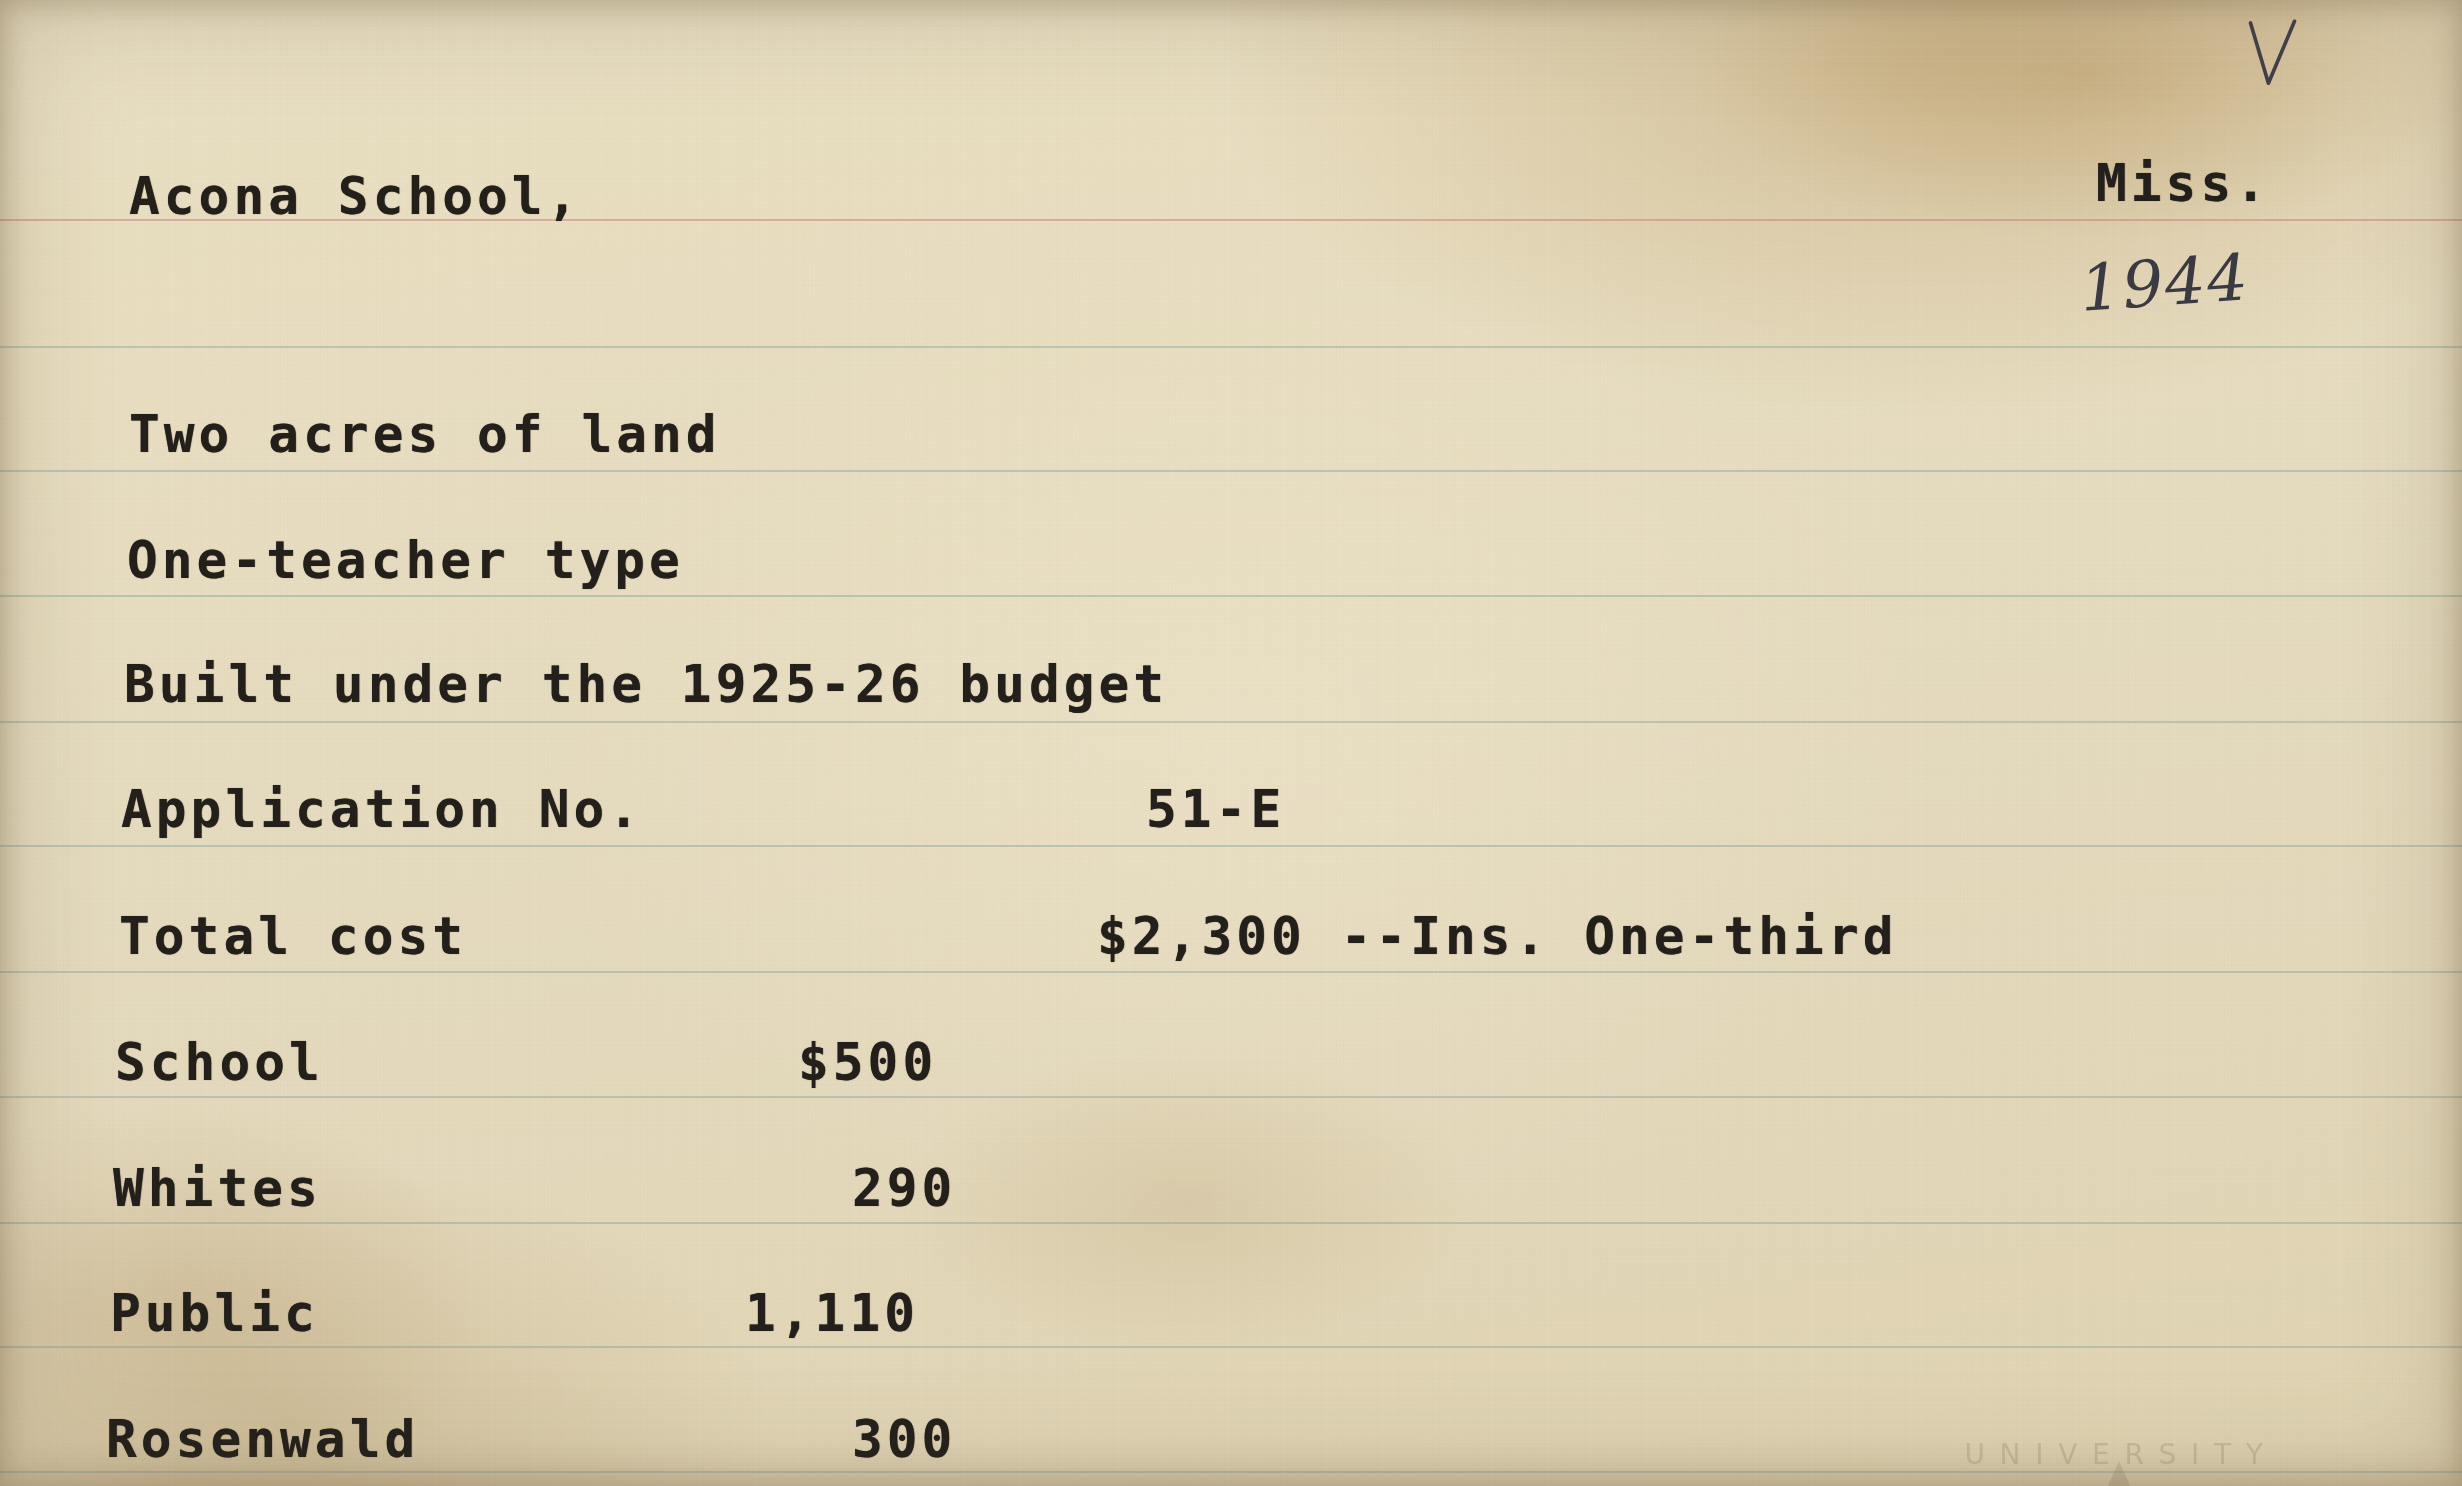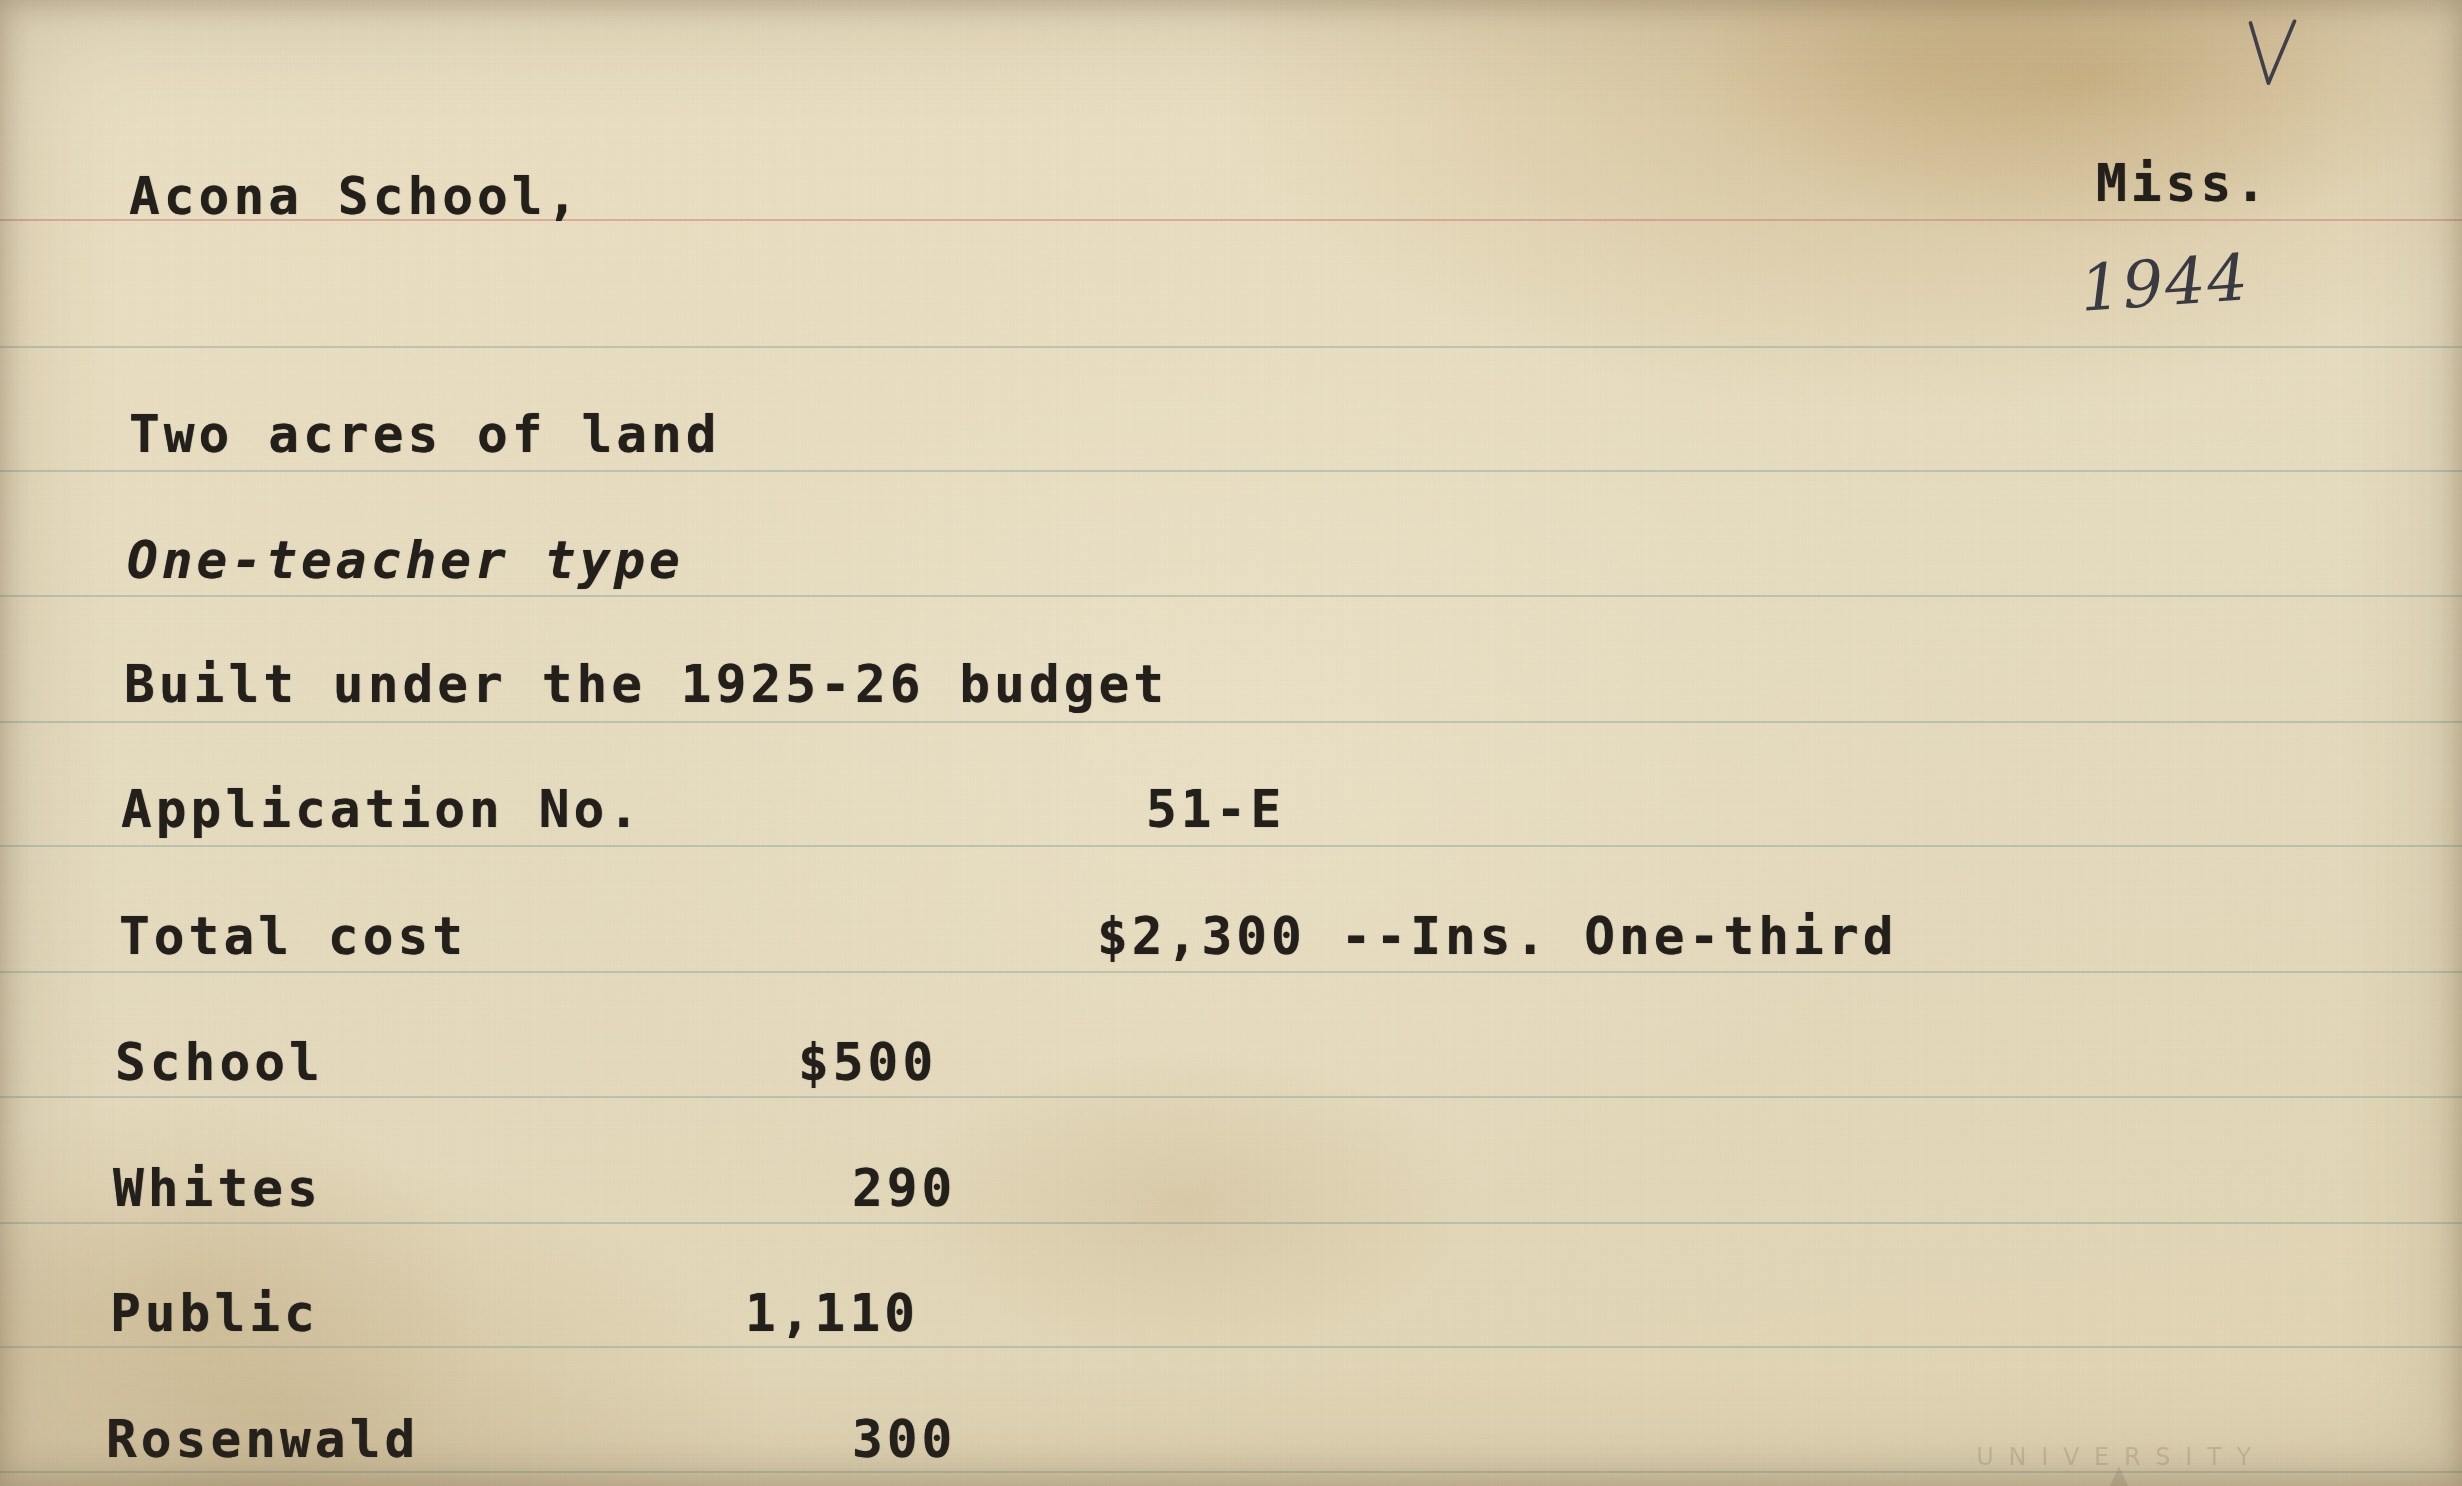--- a/index.html
+++ b/index.html
@@ -128,21 +128,21 @@
     font-family: "DejaVu Serif", "Liberation Serif", serif;
     font-weight: 700;
     font-size: 161px;
     line-height: 0.86;
     color: #a89a82;
     letter-spacing: 4.9px;
     display: block;
   }
   .wm-sub {
     font-family: "DejaVu Sans", "Liberation Sans", sans-serif;
-    font-size: 24px;
+    font-size: 28px;
     letter-spacing: 14.7px;
     color: #a89a82;
     display: block;
     margin-top: 4.9px;
   }
   .wm-torch {
     position: absolute;
     left: 50%;
     top: 23px;
     transform: translateX(-52%);
@@ -177,21 +177,21 @@
   <div class="grain"></div>
 
   <div class="type-layer">
 
     <div class="t" style="left:129px; top:156px;margin-top:11px;">Acona School,</div>
     <div class="t" style="left:2096px; top:154px;">Miss.</div>
 
 
     <div class="t" style="left:129px; top:405px;">Two acres of land</div>
 
-    <div class="t" style="left:127px; top:531px;font-style:italic;">One-teacher type</div>
+    <div class="t" style="left:127px; top:531px;">One-teacher type</div>
 
     <div class="t" style="left:124px; top:655px;">Built under the 1925-26 budget</div>
 
     <div class="t" style="left:121px; top:780px;">Application No.</div>
     <div class="t" style="left:1146px; top:780px;">51-E</div>
 
     <div class="t" style="left:119px; top:907px;">Total cost</div>
     <div class="t" style="left:1097px; top:907px;">$2,300 --Ins. One-third</div>
 
     <div class="t" style="left:115px; top:1033px;">School</div>

